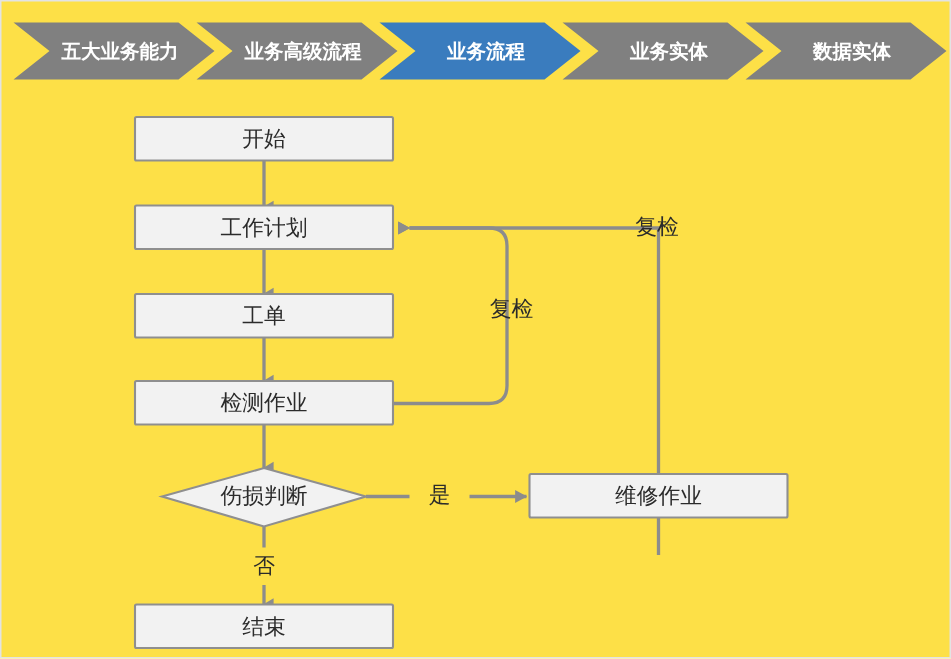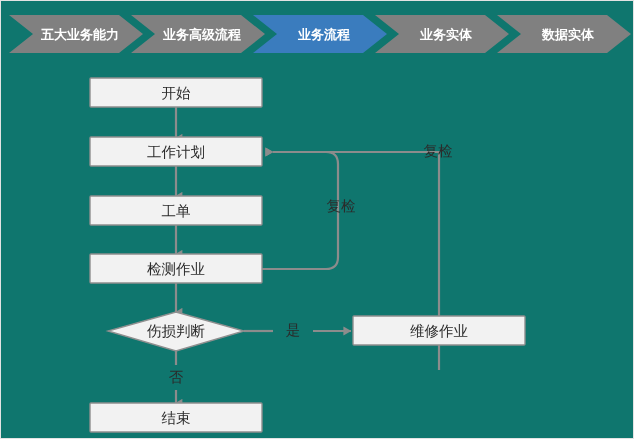--- a/index.html
+++ b/index.html
@@ -7,21 +7,21 @@
     padding: 0;
     background: #ffffff;
   }
   body {
     font-family: "DejaVu Sans", "Liberation Sans", sans-serif;
   }
   #page {
     position: relative;
     width: 634px;
     height: 439px;
-    background: #0f766e;
+    background: #fde047;
     border: 1px solid #e3e3e3;
     box-sizing: border-box;
     overflow: hidden;
   }
   
   #breadcrumb {
     position: absolute;
     left: 0;
     top: 12px;
     width: 634px;

